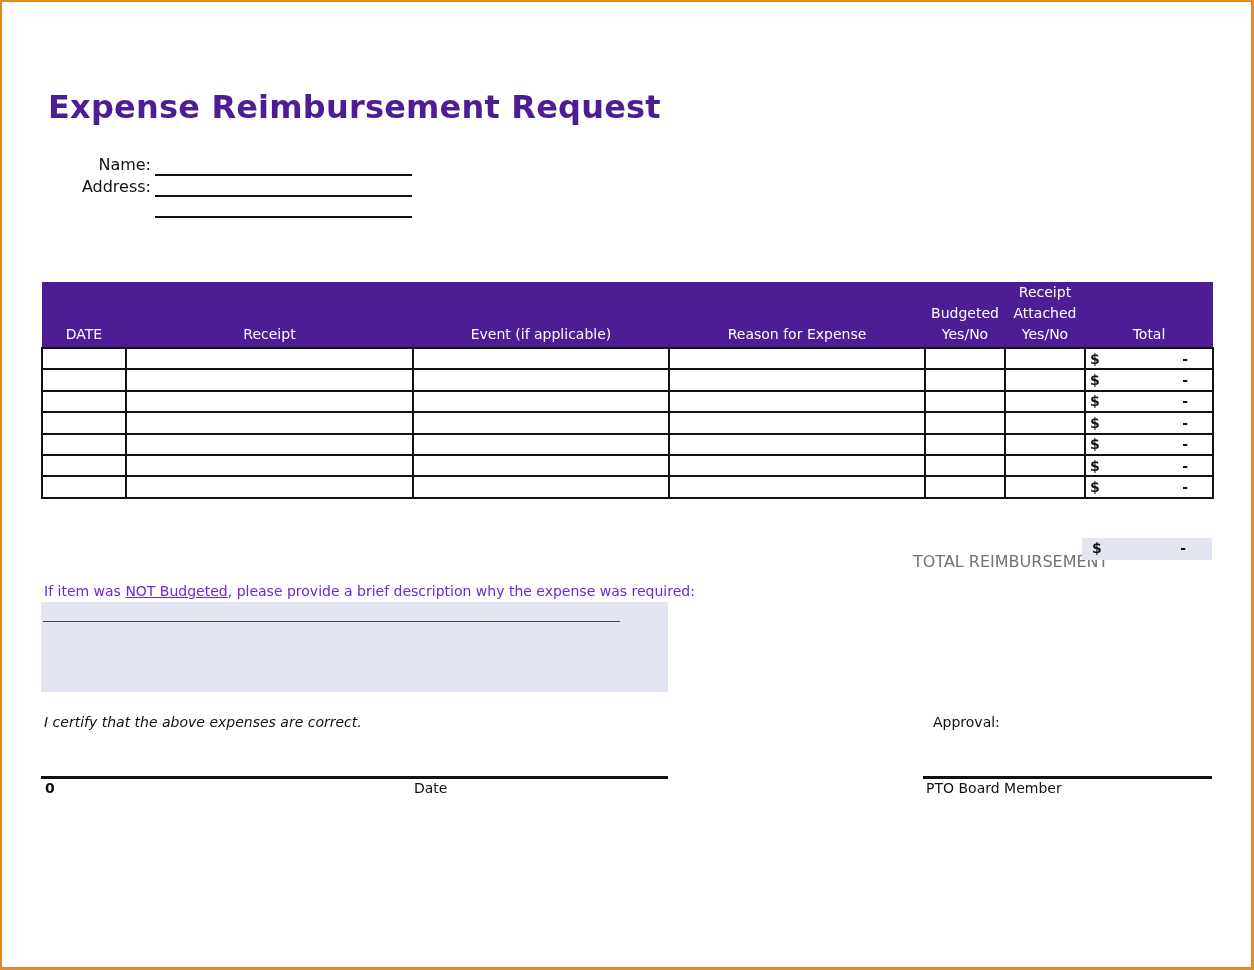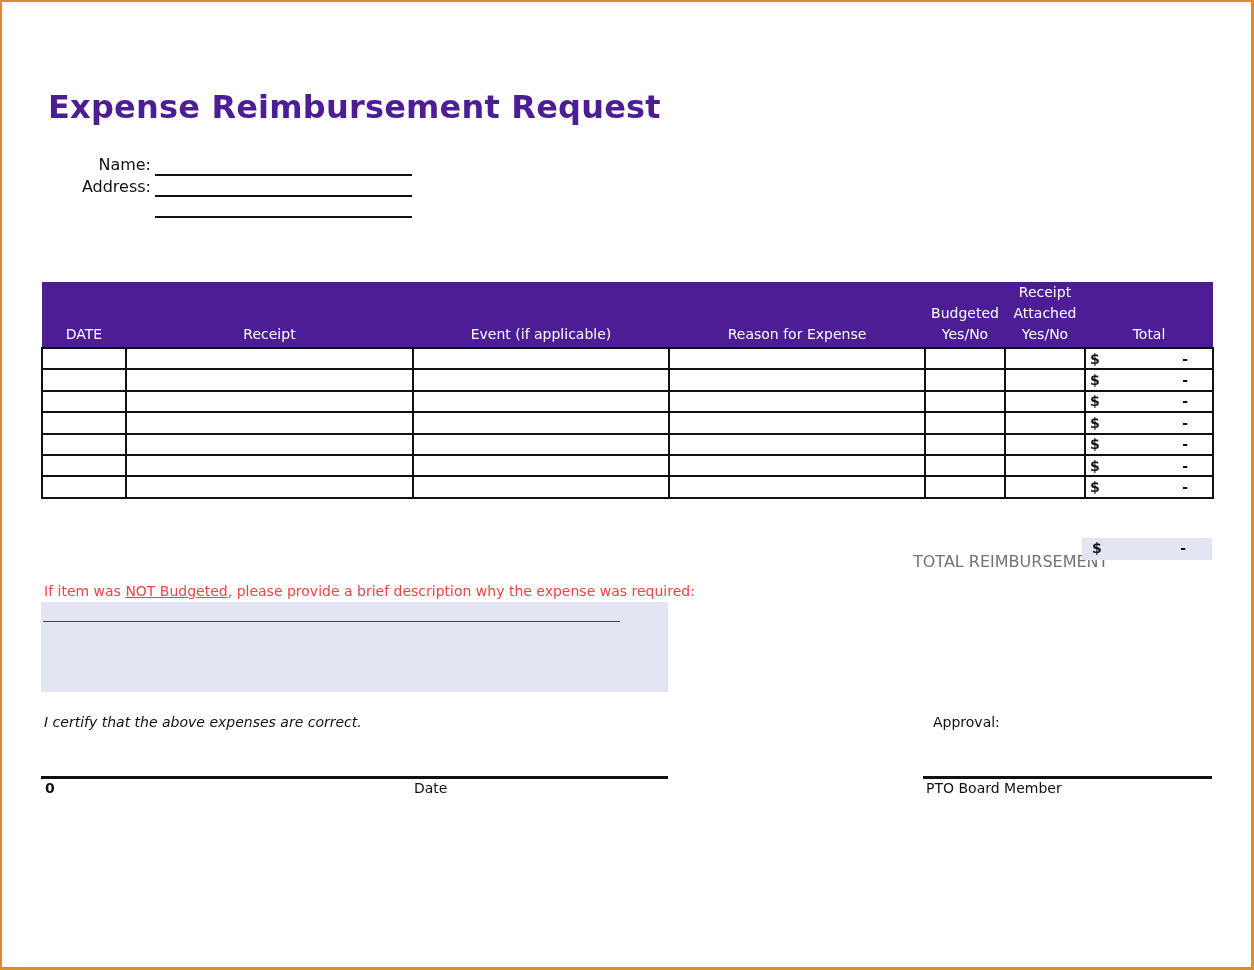--- a/index.html
+++ b/index.html
@@ -37,21 +37,21 @@
   .dash { float: right; padding-right: 20px; font-weight: bold; }
   .total-label {
     position: absolute; left: 913px; top: 552px; font-size: 16px; color: #737373;
   }
   .total-box {
     position: absolute; left: 1082px; top: 538px; width: 130px; height: 22px;
     background: #e3e6f2; font-size: 14px; padding: 2px 10px; font-weight: bold;
   }
   .total-box .dash { padding-right: 16px; }
   .not-budgeted {
-    position: absolute; left: 44px; top: 583px; font-size: 14px; color: #ef4444;
+    position: absolute; left: 44px; top: 583px; font-size: 14px; color: #6d28d9;
   }
   .not-budgeted u { text-decoration: underline; }
   .desc-box {
     position: absolute; left: 41px; top: 602px; width: 627px; height: 90px;
     background: #e3e6f2;
   }
   .desc-line {
     position: absolute; left: 2px; top: 19px; width: 577px; height: 1px; background: #444;
   }
   .certify { position: absolute; left: 44px; top: 714px; font-size: 14px; font-style: italic; }

